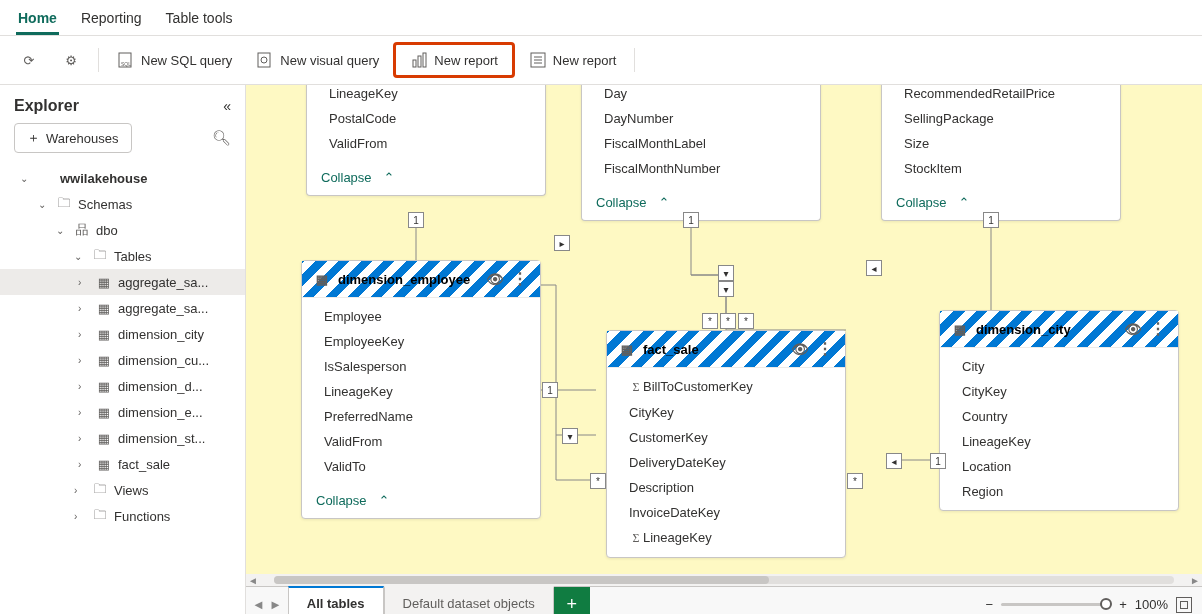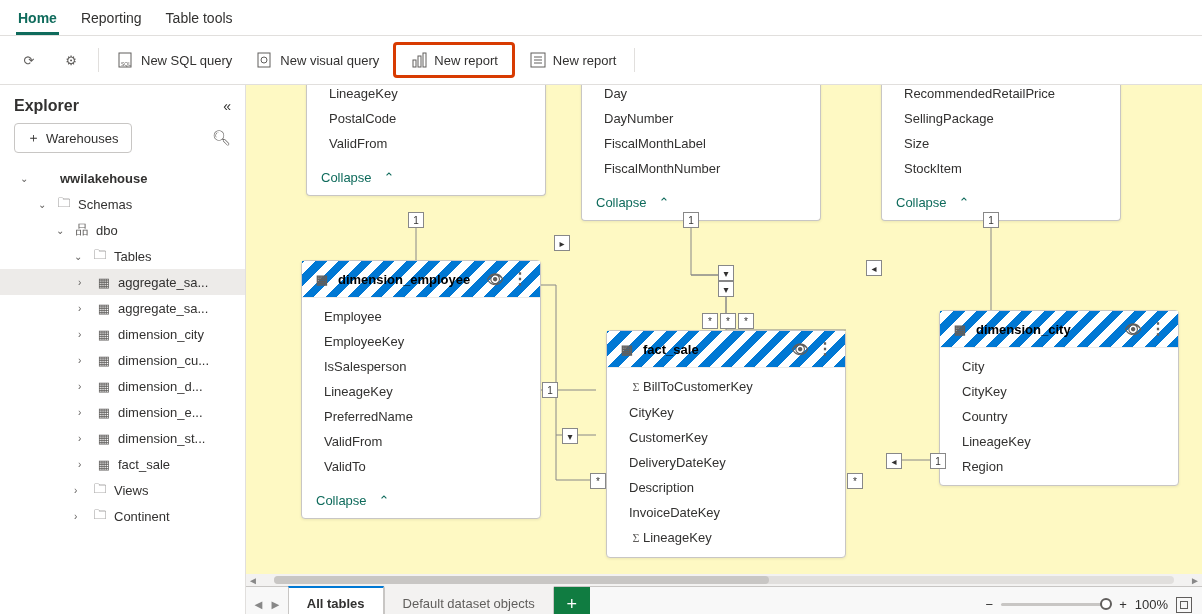--- a/index.html
+++ b/index.html
@@ -200,21 +200,21 @@
           <span>fact_sale</span>
         </div>
       <div class="tree-item ind4">
           <span class="caret">›</span>
           <span class="tree-icon">🗀</span>
           <span>Views</span>
         </div>
       <div class="tree-item ind4">
           <span class="caret">›</span>
           <span class="tree-icon">🗀</span>
-          <span>Continent</span>
+          <span>Functions</span>
         </div>
     </div>
   </div>
 
   <div class="canvas-wrap">
     <div class="canvas">
       <svg class="lines">
         <path d="M 170 130 L 170 200 L 310 200 L 310 350 L 350 350" stroke="#888" fill="none"></path>
         <path d="M 445 130 L 445 190 L 480 190 L 480 235" stroke="#888" fill="none"></path>
         <path d="M 445 190 L 480 190 L 480 245 L 600 245" stroke="#888" fill="none"></path>
@@ -310,20 +310,21 @@
           <span>dimension_city</span>
           <span class="spacer"></span>
           <span class="eye">👁</span>
           <span class="dots">⋮</span>
         </div>
         <div class="cols">
           <div class="col">City</div>
           <div class="col">CityKey</div>
           <div class="col">Country</div>
           <div class="col">LineageKey</div>
+          <div class="col">Location</div>
           <div class="col">Region</div>
         </div>
       </div>
 
       <div class="rel-badge" style="left:162px; top:127px;">1</div>
       <div class="rel-badge" style="left:437px; top:127px;">1</div>
       <div class="rel-badge" style="left:737px; top:127px;">1</div>
       <div class="rel-badge" style="left:296px; top:297px;">1</div>
       <div class="rel-badge" style="left:684px; top:368px;">1</div>
       <div class="rel-badge" style="left:456px; top:228px;">*</div>

